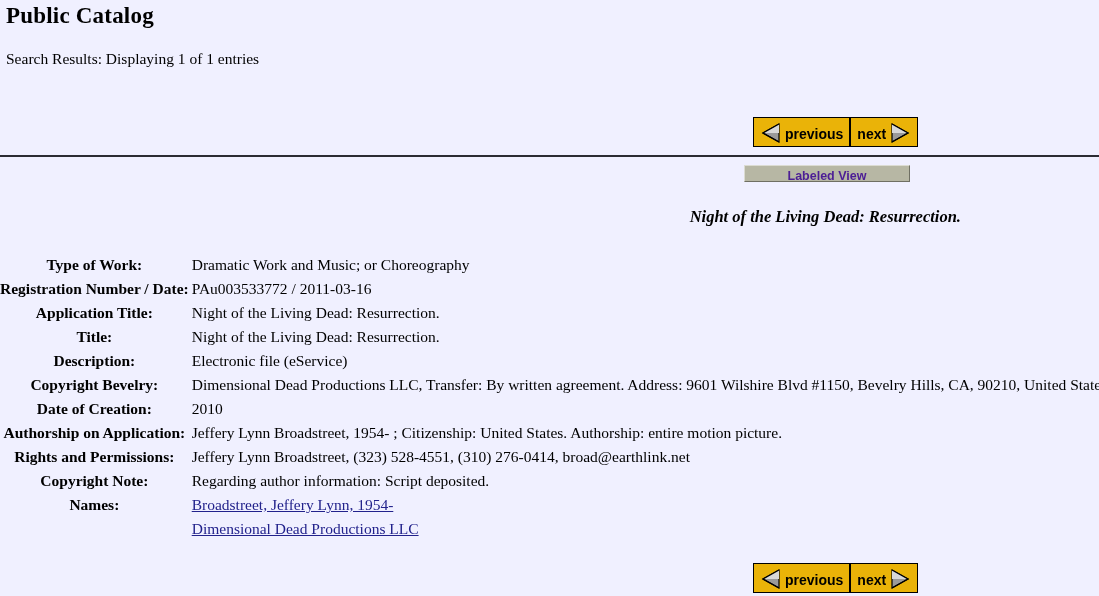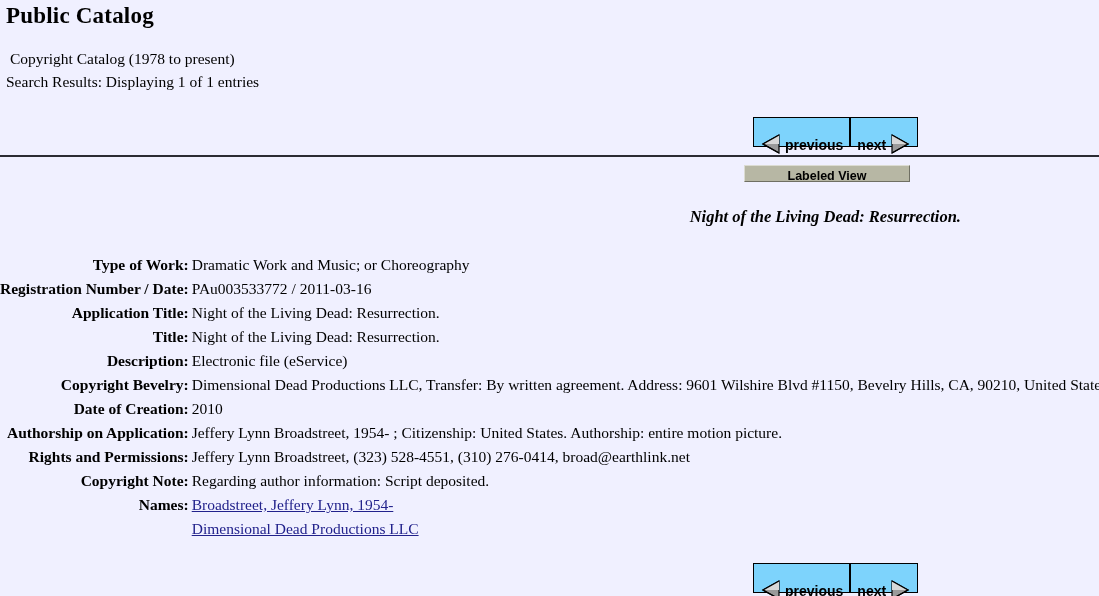--- a/index.html
+++ b/index.html
@@ -46,23 +46,23 @@
     height: 32px;
   }
   .navbar.top    { top: 117px; }
   .navbar.bottom { top: 563px; }
 
   .nav-btn {
     display: inline-block;
     vertical-align: top;
     height: 30px;
     box-sizing: border-box;
-    background: #7dd3fc;
+    background: #eab308;
     border: 1px solid #000000;
-    padding: 12px 6px;
+    padding: 1px 6px;
     cursor: pointer;
     white-space: nowrap;
     line-height: 28px;
   }
   .nav-btn + .nav-btn { margin-left: 0; }
 
   .nav-btn .lbl {
     display: inline-block;
     vertical-align: middle;
     font-family: "Liberation Sans", "DejaVu Sans", sans-serif;
@@ -105,21 +105,21 @@
     border-right: 1px solid #6f6f63;
     border-bottom: 1px solid #6f6f63;
     text-align: center;
     cursor: pointer;
   }
   .view-bar span {
     font-family: "Liberation Sans", "DejaVu Sans", sans-serif;
     font-weight: bold;
     font-size: 12.5px;
     line-height: 15px;
-    color: #000000;
+    color: #4c1d95;
   }
 
   
   .record-title {
     position: absolute;
     top: 207px;
     right: 138px;
     font-family: "Liberation Serif", "DejaVu Serif", serif;
     font-weight: bold;
     font-style: italic;
@@ -138,21 +138,21 @@
     font-size: 15.5px;
   }
   .details td {
     padding: 0;
     vertical-align: top;
     line-height: 24px;
     height: 24px;
   }
   .details td.fld-label {
     width: 196px;
-    text-align: right;
+    text-align: center;
     font-weight: bold;
     white-space: nowrap;
     padding-right: 3px;
   }
   .details td.fld-value {
     text-align: left;
     white-space: nowrap;
   }
   .details tr.names-row td.fld-value { line-height: 24px; }
 
@@ -164,21 +164,20 @@
     line-height: 24px;
     cursor: pointer;
   }
 </style>
 </head>
 <body>
 
 <div class="page-title">Public Catalog</div>
 
 <div class="summary">
-  <div class="indented">Copyright Catalog (1978 to present)</div>
   <div>Search Results: Displaying 1 of 1 entries</div>
 </div>
 
 <div class="navbar top">
   <span class="nav-btn prev">
     <span class="arrow">
       <svg width="22" height="22" viewBox="0 0 22 22">
         <polygon points="3,11 19,2 19,20" fill="#9a9a9a" stroke="#000000" stroke-width="1.2"></polygon>
         <polygon points="3,11 19,2 19,11" fill="#d8d8d8"></polygon>
         <polyline points="19,2 3,11 19,20" fill="none" stroke="#000000" stroke-width="1.2"></polyline>

